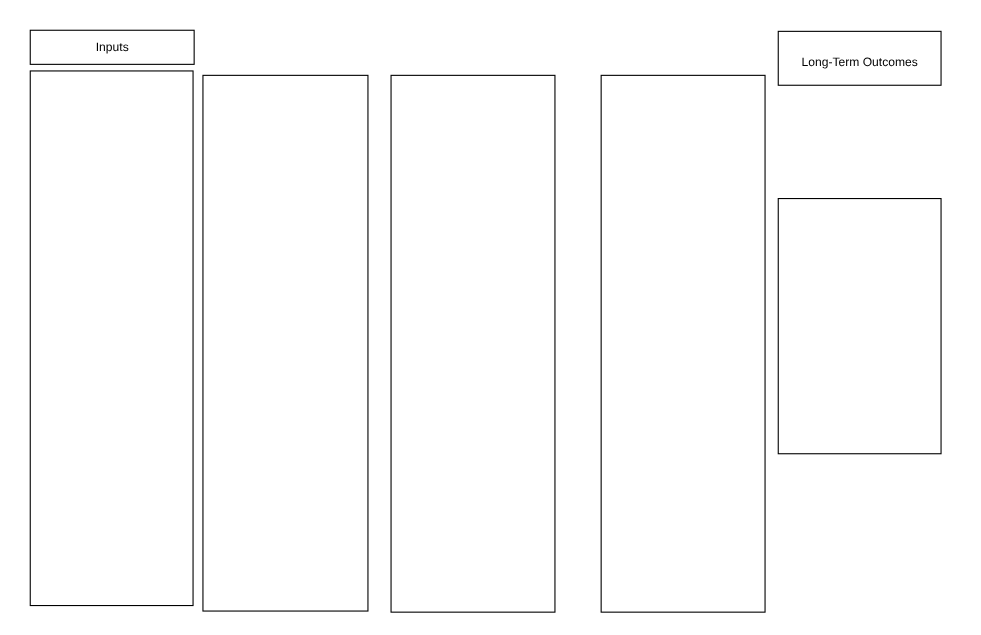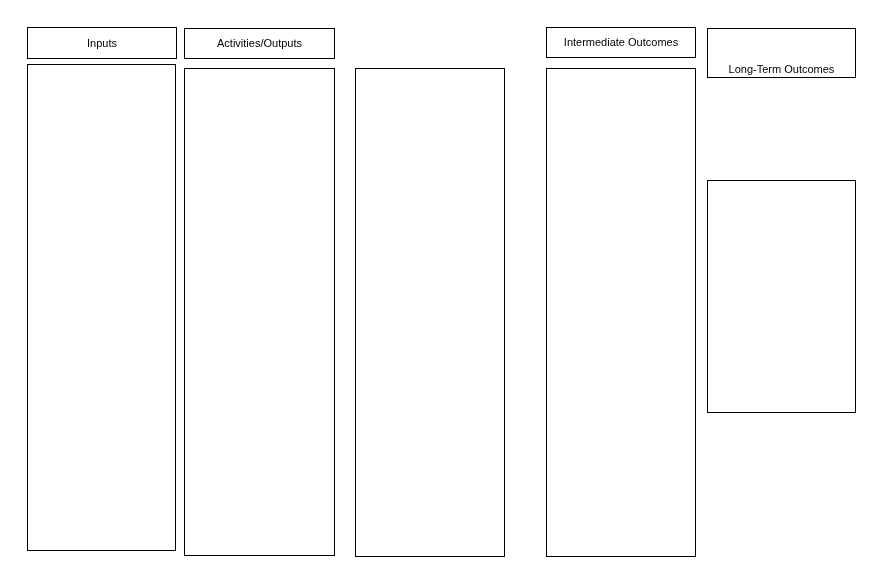--- a/index.html
+++ b/index.html
@@ -38,43 +38,37 @@
   .col2h { left: 184px; top: 28px;  width: 151px; height: 31px; }
   .col2b { left: 184px; top: 68px;  width: 151px; height: 488px; }
   
   .col3h { left: 355px; top: 28px;  width: 150px; height: 30px; }
   .col3b { left: 355px; top: 68px;  width: 150px; height: 489px; }
   
   .col4h { left: 546px; top: 27px;  width: 150px; height: 31px; }
   .col4b { left: 546px; top: 68px;  width: 150px; height: 489px; }
   
   .col5h { left: 707px; top: 28px;  width: 149px; height: 50px;
-           align-items: flex-end; padding-top: 9px; }
+           align-items: center; padding-top: 9px; }
   .col5b { left: 707px; top: 180px; width: 149px; height: 233px; }
 </style>
 </head>
 <body>
 
 <div class="canvas">
 
   <div class="box header col1h">
     <span>Inputs</span>
   </div>
   <div class="box col1b"></div>
 
-  <div class="box header col2h">
-    <span>Activities/Outputs</span>
-  </div>
   <div class="box col2b"></div>
 
   <div class="box col3b"></div>
 
-  <div class="box header col4h">
-    <span>Intermediate Outcomes</span>
-  </div>
   <div class="box col4b"></div>
 
   <div class="box header col5h">
     <span>Long-Term Outcomes</span>
   </div>
   <div class="box col5b"></div>
 
 </div>
 
 </body></html>

